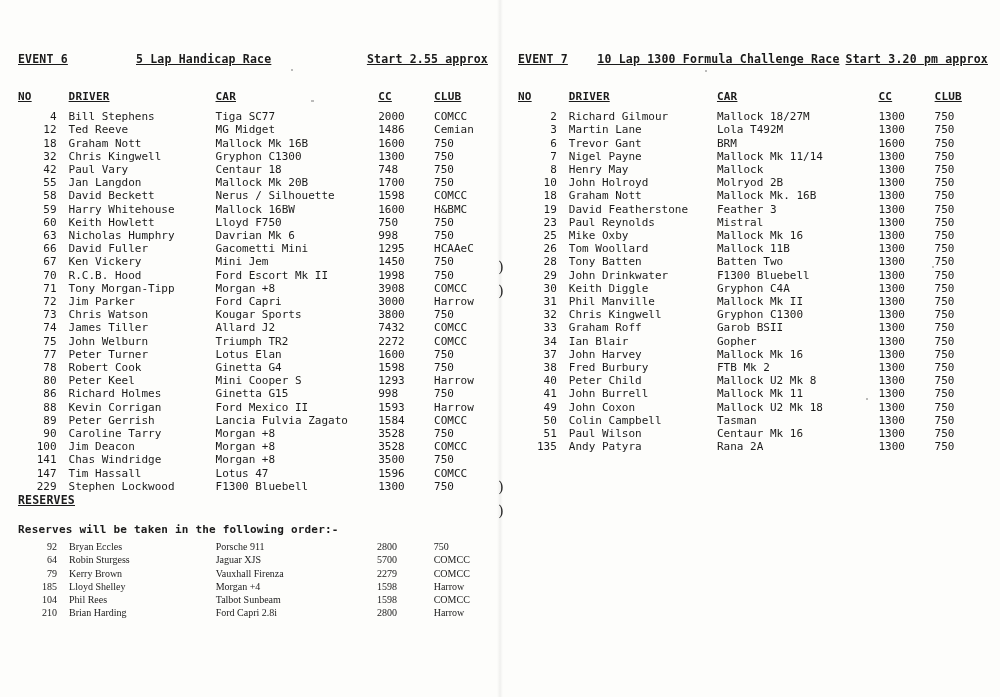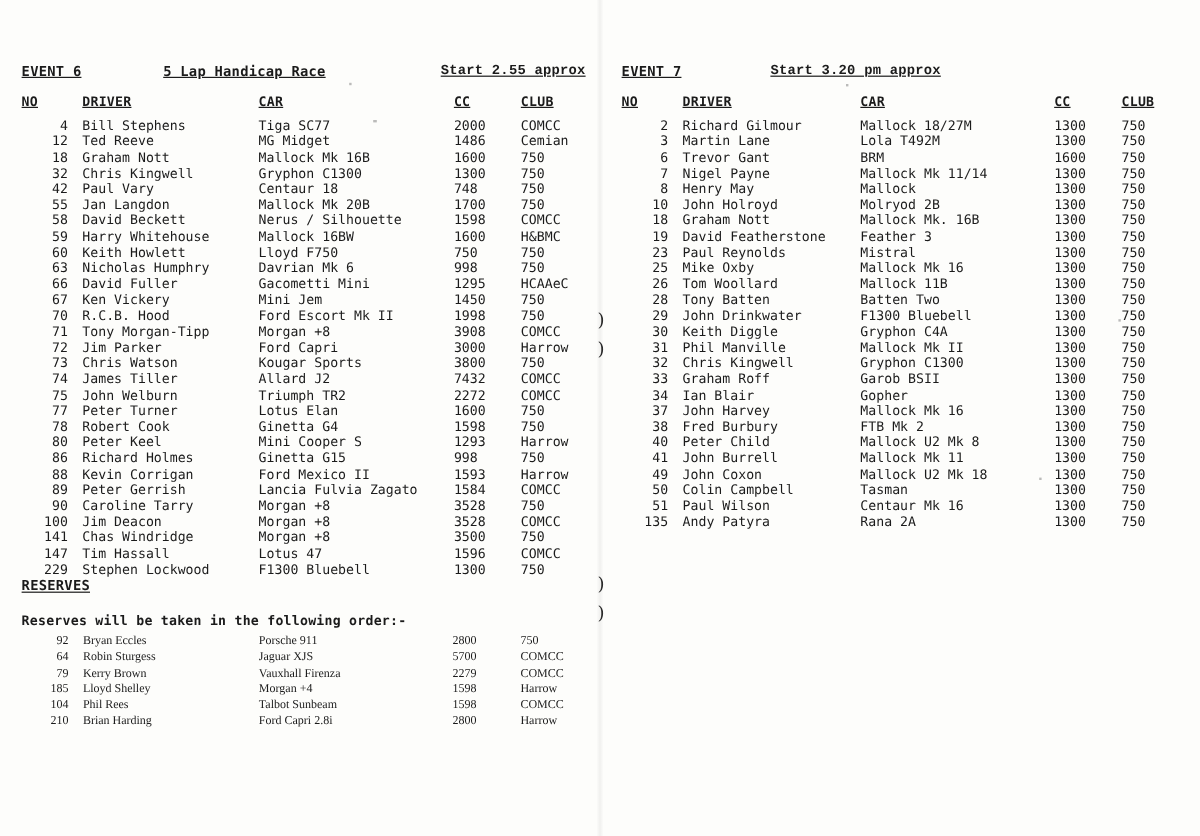--- a/index.html
+++ b/index.html
@@ -54,28 +54,27 @@
     width: 118px;
     text-decoration: underline;
   }
   .event-head .title {
     flex: 1;
     text-decoration: underline;
   }
   .event-head .start {
     text-decoration: underline;
     padding-left: 6px;
-    font-family: Liberation Mono, monospace;
   }
 
   table.entries {
     border-collapse: collapse;
     font-size: 11px;
     line-height: 13.2px;
-    margin-top: 12px;
+    margin-top: 24px;
     width: 100%;
   }
   table.entries th {
     text-align: left;
     font-weight: bold;
     text-decoration: underline;
     padding: 0 0 7px 0;
     font-size: 11px;
     letter-spacing: .2px;
   }
@@ -419,20 +418,21 @@
             <td class="c-club">Harrow</td>
           </tr>
       </tbody>
     </table>
   </div>
 
   <div class="col col-right">
 
     <div class="event-head">
       <span class="ev">EVENT 7</span>
+      <span class="title">10 Lap 1300 Formula Challenge Race</span>
       <span class="start">Start 3.20 pm approx</span>
     </div>
 
     <table class="entries">
       <thead>
         <tr>
           <th class="c-no">NO</th>
           <th class="c-drv">DRIVER</th>
           <th class="c-car">CAR</th>
           <th class="c-cc">CC</th>

